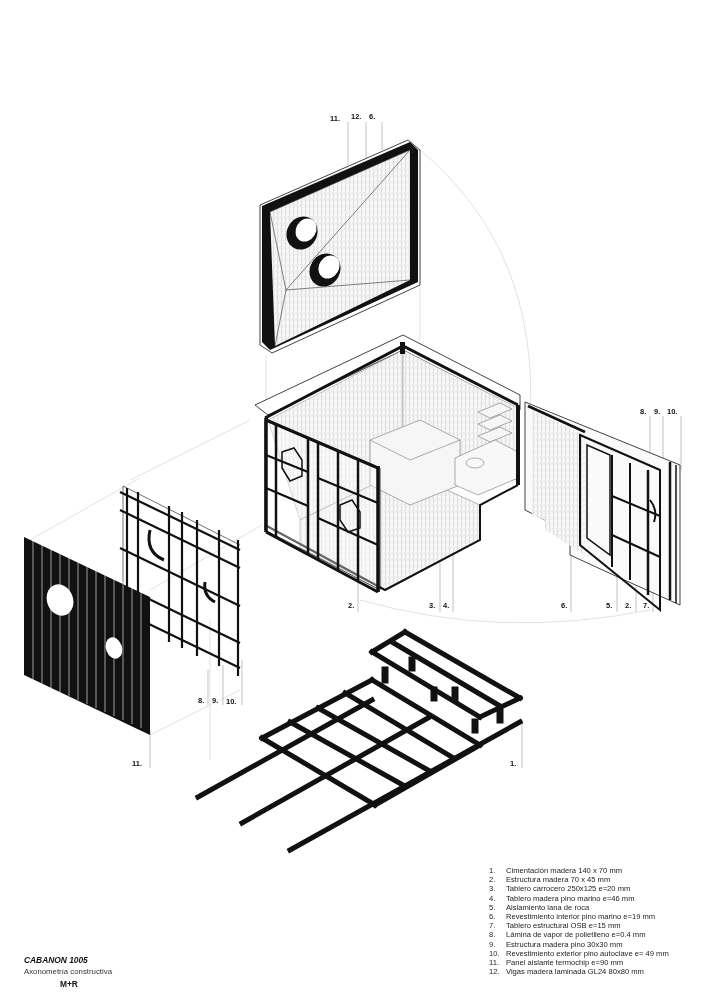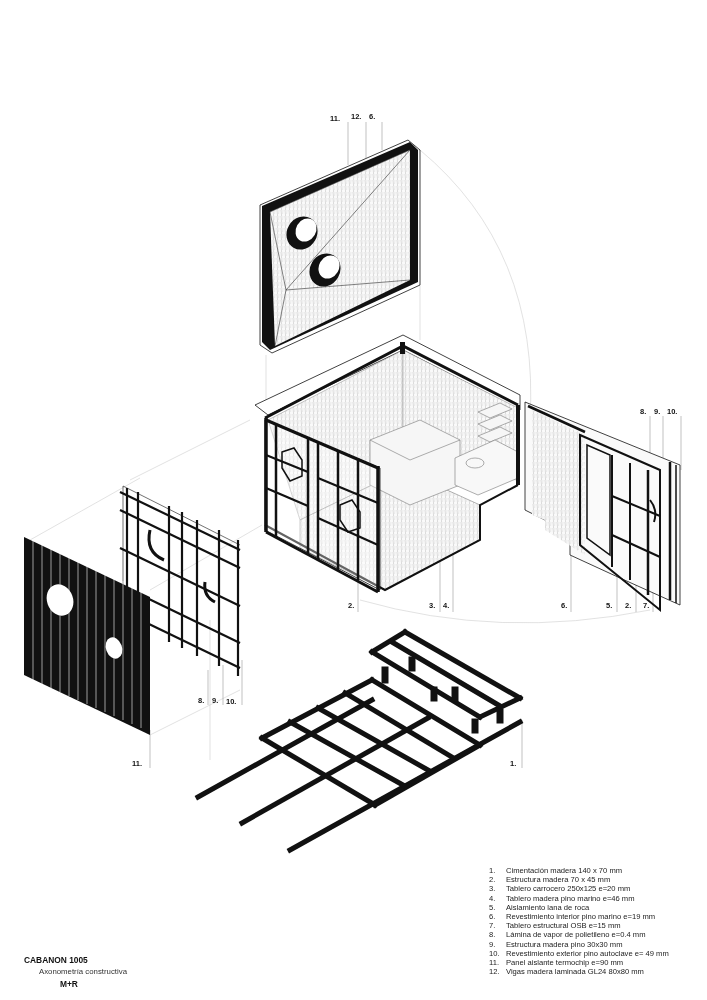--- a/index.html
+++ b/index.html
@@ -3,22 +3,22 @@
 <meta charset="utf-8">
 <style>
   html,body{margin:0;padding:0;background:#fff;}
   body{width:707px;height:1000px;position:relative;overflow:hidden;font-family:"Liberation Sans",sans-serif;color:#111;}
   svg.drawing{position:absolute;left:0;top:0;width:707px;height:1000px;}
   .callout{position:absolute;font-size:7.5px;font-weight:bold;color:#111;line-height:1;}
   .legend{position:absolute;left:489px;top:866px;font-size:7.6px;line-height:9.2px;color:#222;}
   .legend .row{display:flex;white-space:nowrap;}
   .legend .num{width:17px;}
   .title-block{position:absolute;left:24px;top:954px;}
-  .title-block .t1{font-size:8.4px;font-weight:bold;line-height:12px;}
-  .title-block .t2{font-size:7.8px;color:#333;line-height:12px;margin-left:15px;}
+  .title-block .t1{font-size:8.4px;font-weight:bold;line-height:12px;font-style:italic;}
+  .title-block .t2{font-size:7.8px;color:#333;line-height:12px;}
   .title-block .t3{font-size:8.4px;font-weight:bold;line-height:13px;padding-left:36px;}
 </style>
 </head>
 <body>
 
 <svg class="drawing" viewBox="0 0 707 1000" xmlns="http://www.w3.org/2000/svg">
   <defs>
     <pattern id="grain" width="4" height="6" patternUnits="userSpaceOnUse">
       <rect width="4" height="6" fill="#fafafa"></rect>
       <line x1="1" y1="0" x2="1.6" y2="6" stroke="#bbb" stroke-width="0.5"></line>

